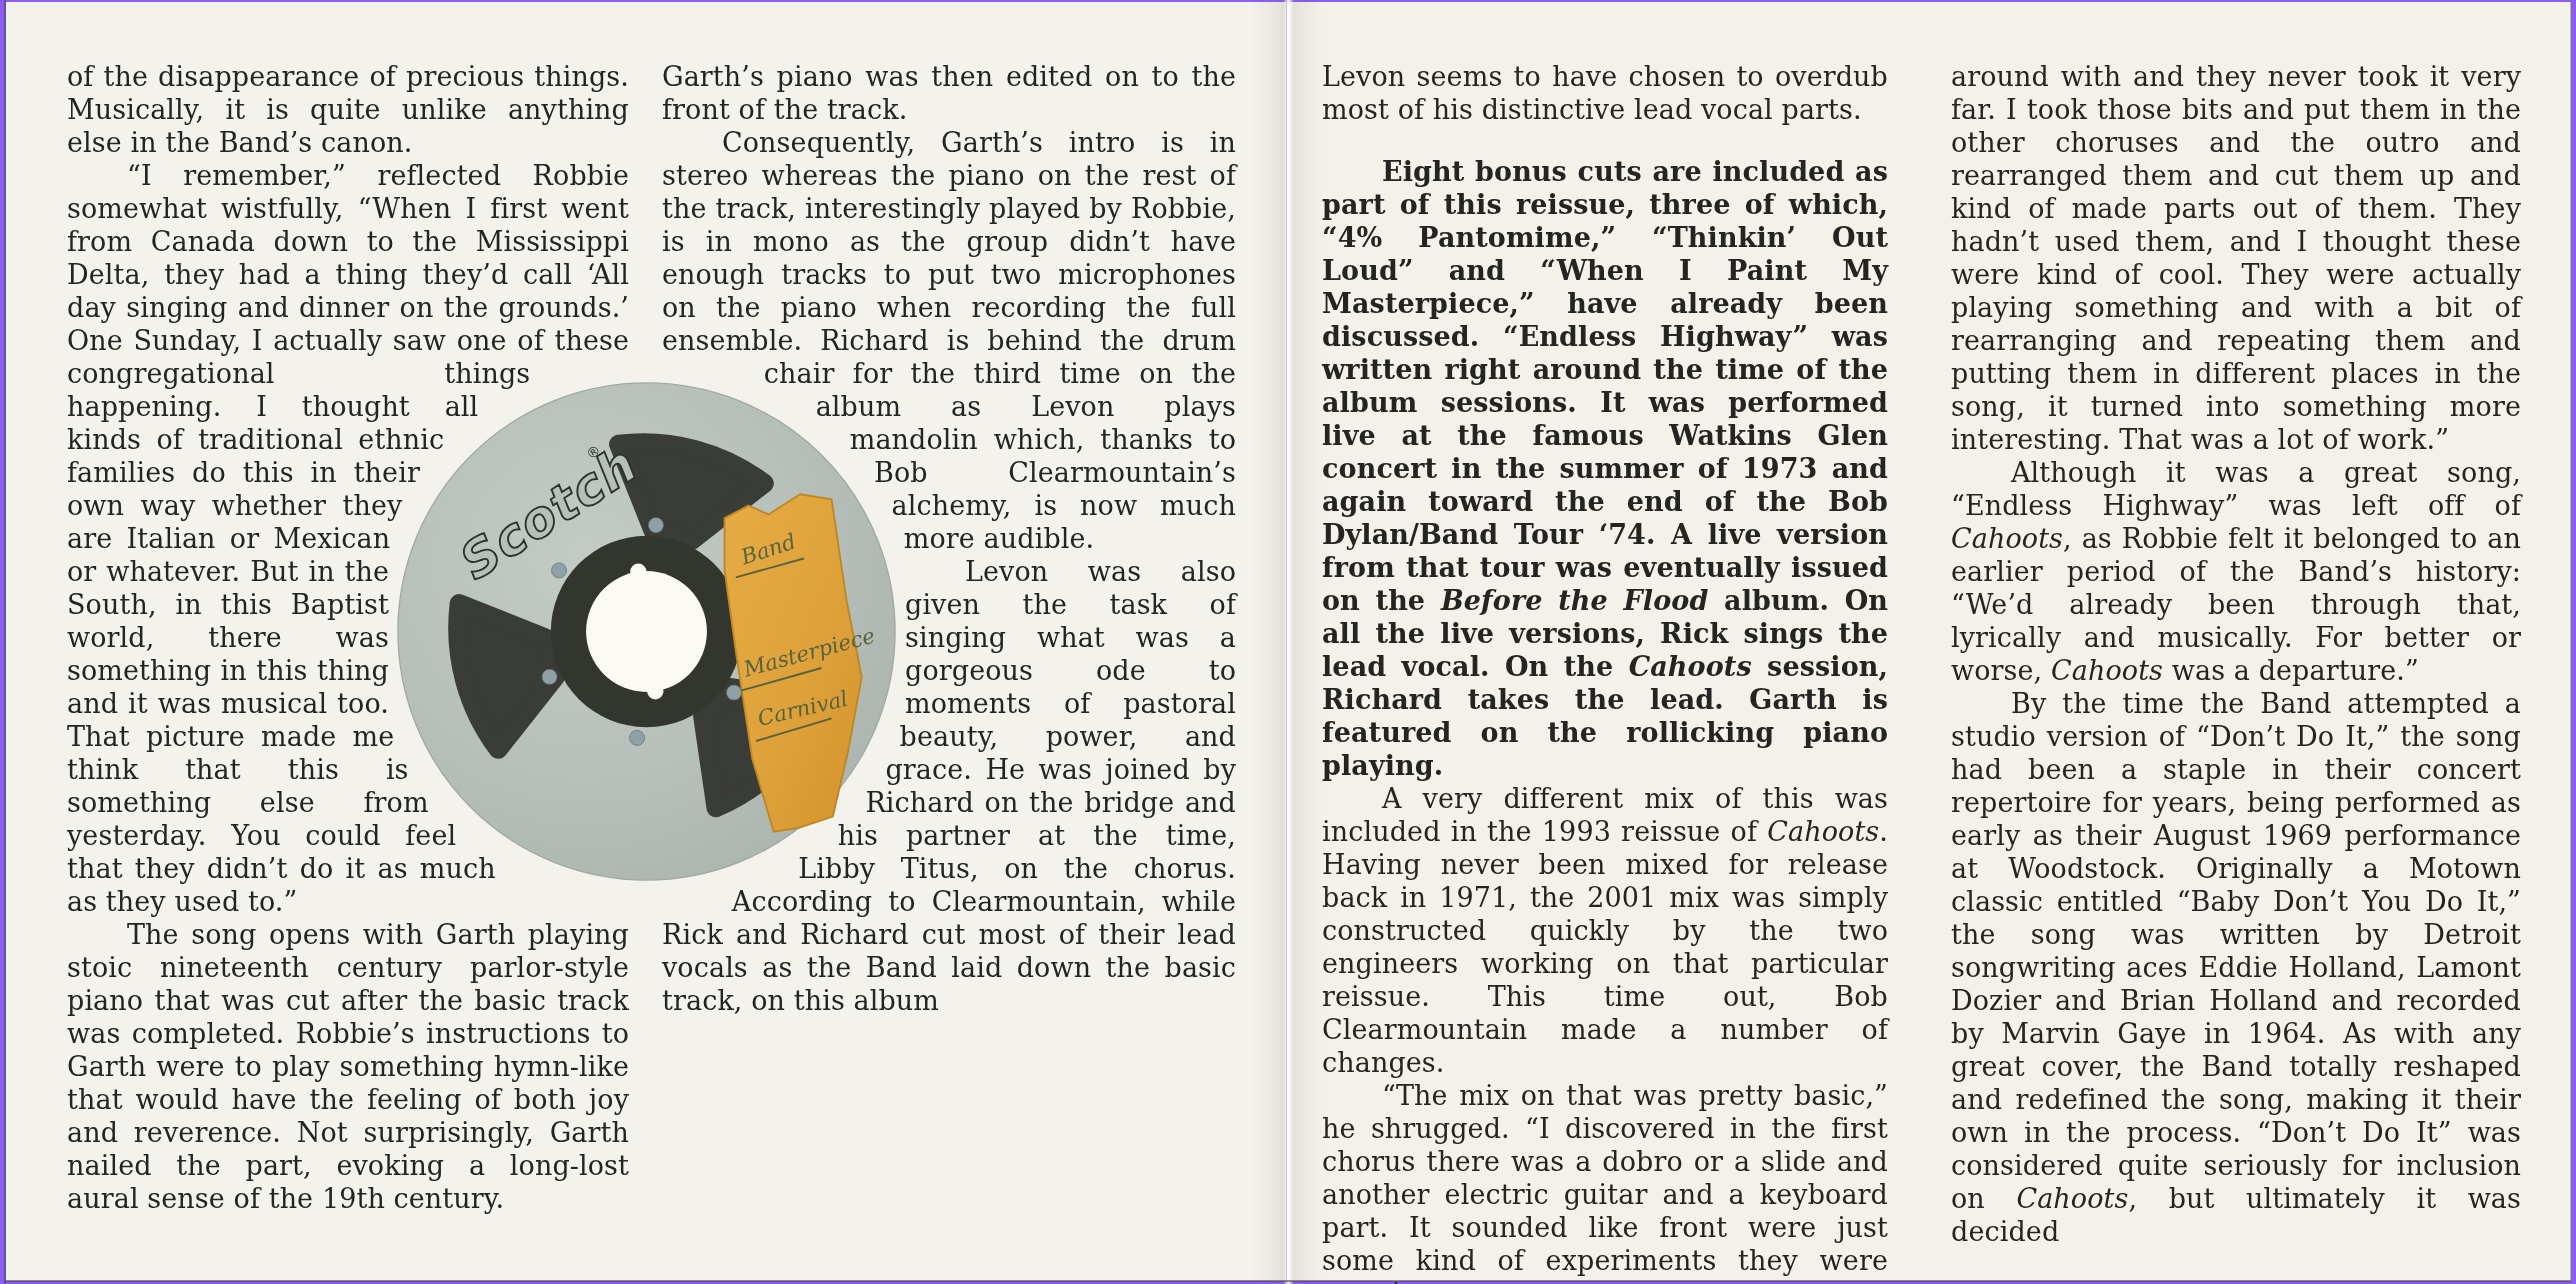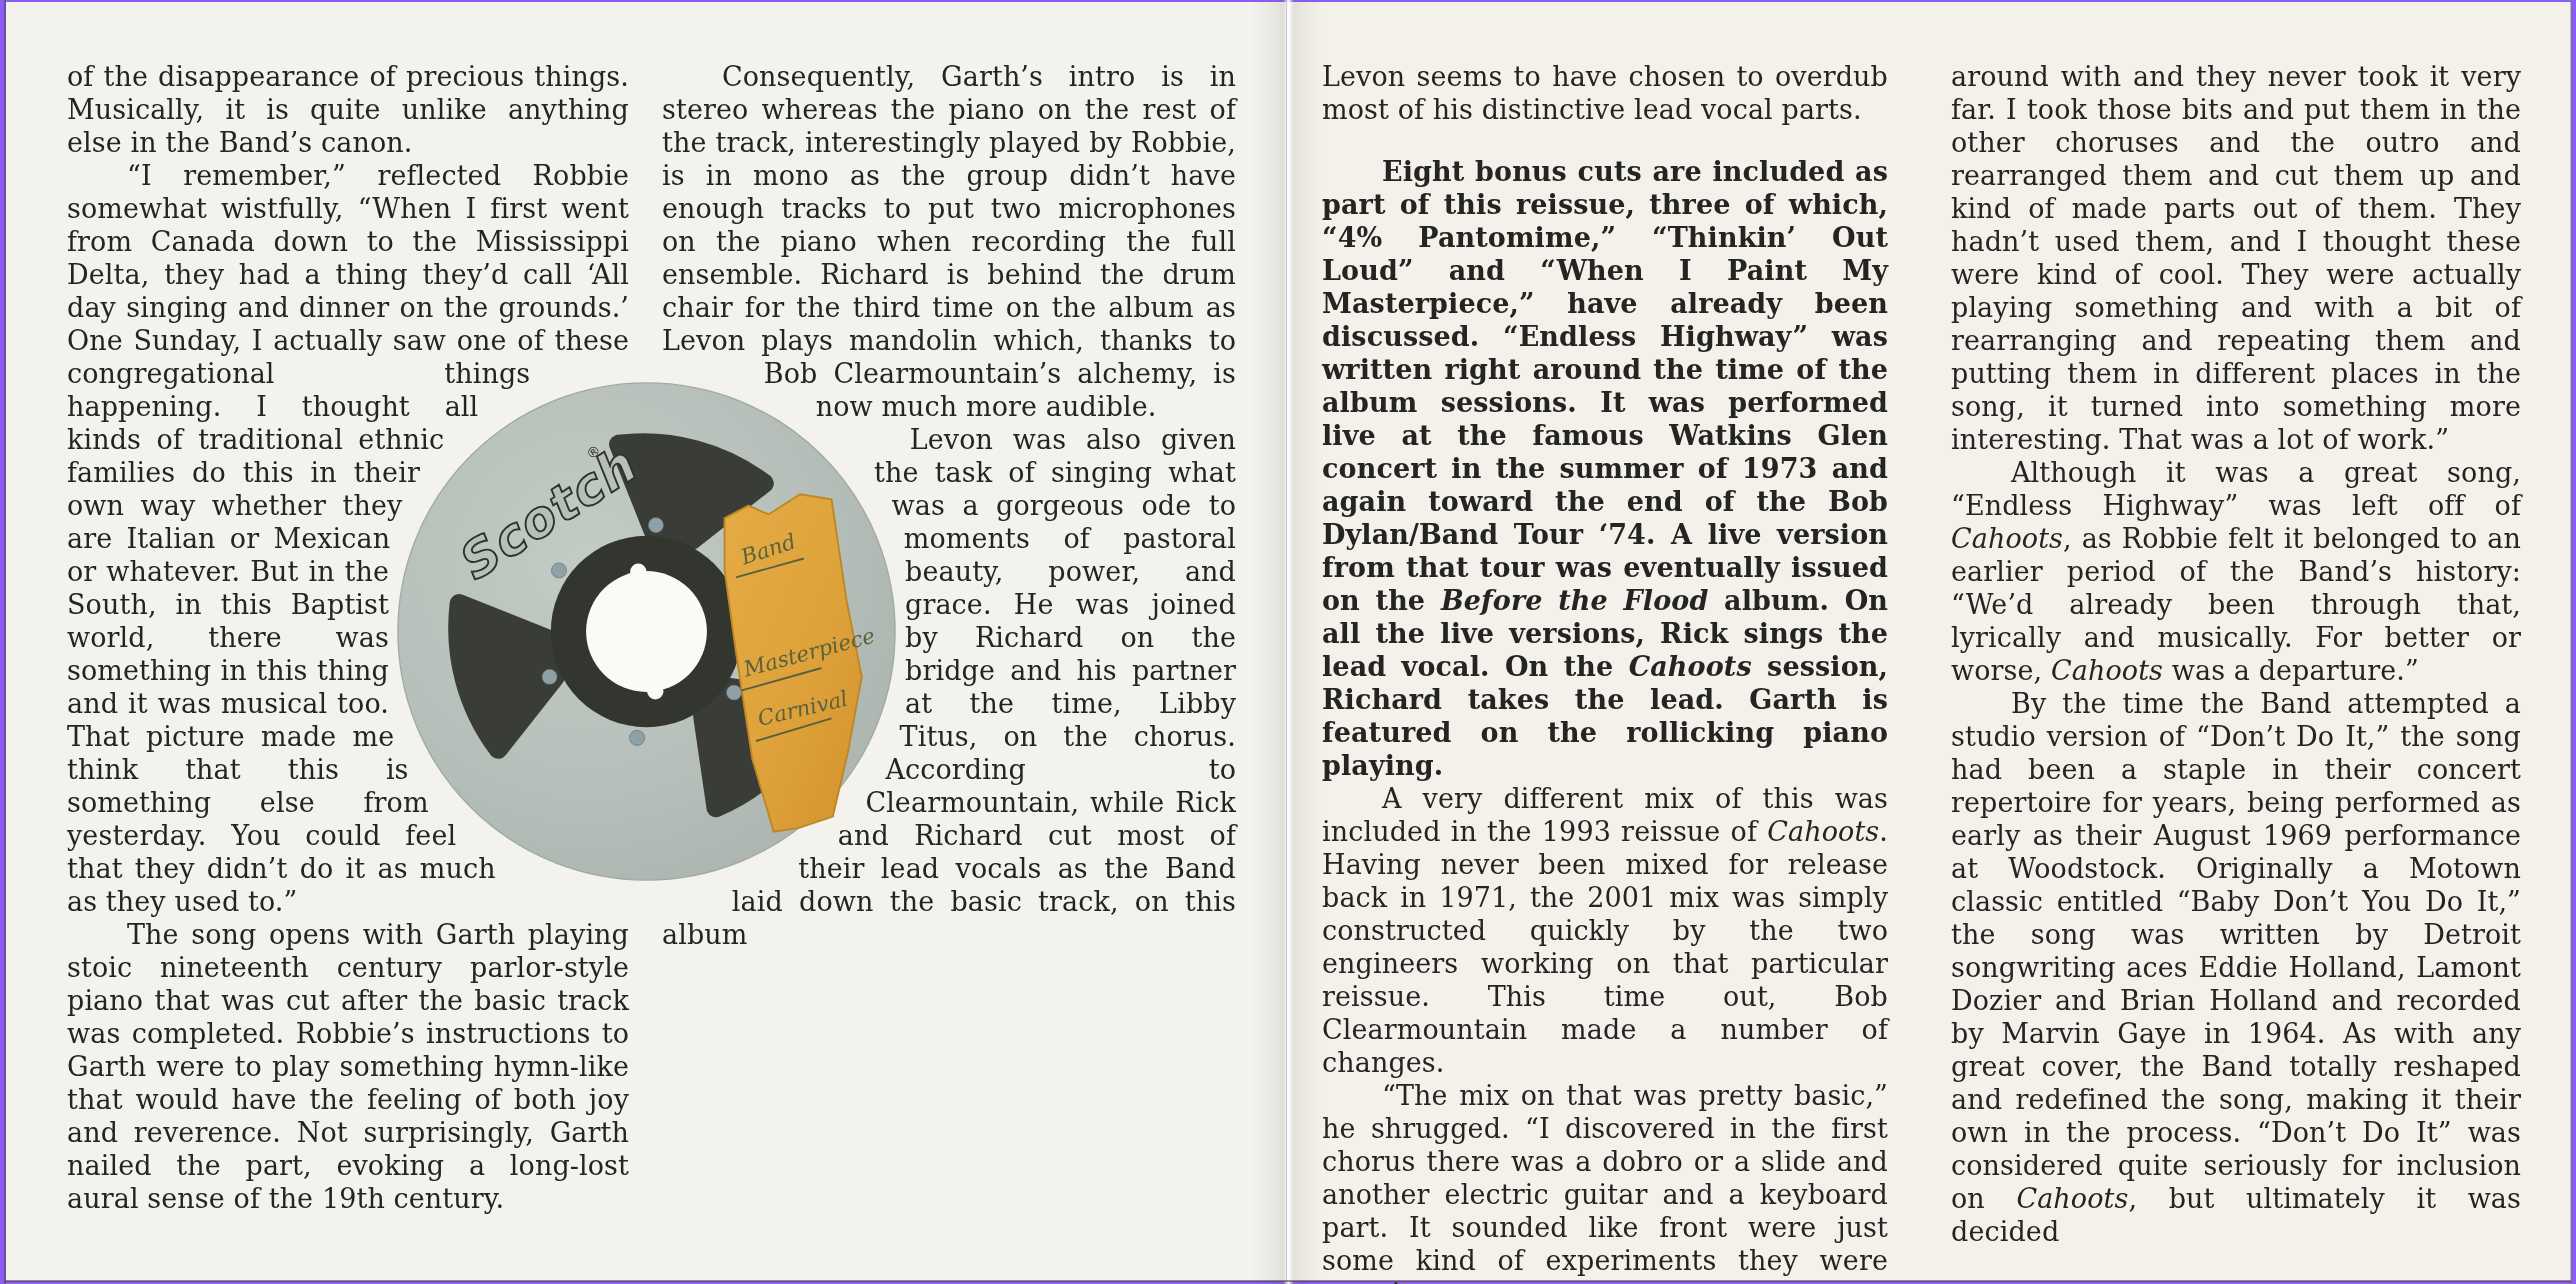--- a/index.html
+++ b/index.html
@@ -46,20 +46,21 @@
     <div>
         <p class="para continued"><span>of the disappearance of precious things. Musically, it is quite unlike anything else in the Band’s canon.</span></p>
         <p class="para indent"><span>“I remember,” reflected Robbie somewhat wistfully, “When I first went from Canada down to the Mississippi Delta, they had a thing they’d call ‘All day singing and dinner on the grounds.’ One Sunday, I actually saw one of these congregational things happening. I thought all kinds of traditional ethnic families do this in their own way whether they are Italian or Mexican or whatever. But in the South, in this Baptist world, there was something in this thing and it was musical too. That picture made me think that this is something else from yesterday. You could feel that they didn’t do it as much as they used to.”</span></p>
         <p class="para indent"><span>The song opens with Garth playing stoic nineteenth century parlor-style piano that was cut after the basic track was completed. Robbie’s instructions to Garth were to play something hymn-like that would have the feeling of both joy and reverence. Not surprisingly, Garth nailed the part, evoking a long-lost aural sense of the 19th century.</span></p>
       </div>
   </div>
 
   <div class="col col-l2">
     <div class="wrap-left"></div>
     <div>
+        <p class="para continued"><span>Garth’s piano was then edited on to the front of the track.</span></p>
         <p class="para indent"><span>Consequently, Garth’s intro is in stereo whereas the piano on the rest of the track, interestingly played by Robbie, is in mono as the group didn’t have enough tracks to put two microphones on the piano when recording the full ensemble. Richard is behind the drum chair for the third time on the album as Levon plays mandolin which, thanks to Bob Clearmountain’s alchemy, is now much more audible.</span></p>
         <p class="para indent"><span>Levon was also given the task of singing what was a gorgeous ode to moments of pastoral beauty, power, and grace. He was joined by Richard on the bridge and his partner at the time, Libby Titus, on the chorus. According to Clearmountain, while Rick and Richard cut most of their lead vocals as the Band laid down the basic track, on this album</span></p>
       </div>
   </div>
 
   <div class="col col-r1">
     <div>
         <p class="para continued"><span>Levon seems to have chosen to overdub most of his distinctive lead vocal parts.</span></p>
         <p class="para gap"><span>Eight bonus cuts are included as part of this reissue, three of which, “4% Pantomime,” “Thinkin’ Out Loud” and “When I Paint My Masterpiece,” have already been discussed. “Endless Highway” was written right around the time of the album sessions. It was performed live at the famous Watkins Glen concert in the summer of 1973 and again toward the end of the Bob Dylan/Band Tour ‘74. A live version from that tour was eventually issued on the </span><i>Before the Flood</i><span> album. On all the live versions, Rick sings the lead vocal. On the </span><i>Cahoots</i><span> session, Richard takes the lead. Garth is featured on the rollicking piano playing.</span></p>
         <p class="para indent"><span>A very different mix of this was included in the 1993 reissue of </span><i>Cahoots</i><span>. Having never been mixed for release back in 1971, the 2001 mix was simply constructed quickly by the two engineers working on that particular reissue. This time out, Bob Clearmountain made a number of changes.</span></p>

